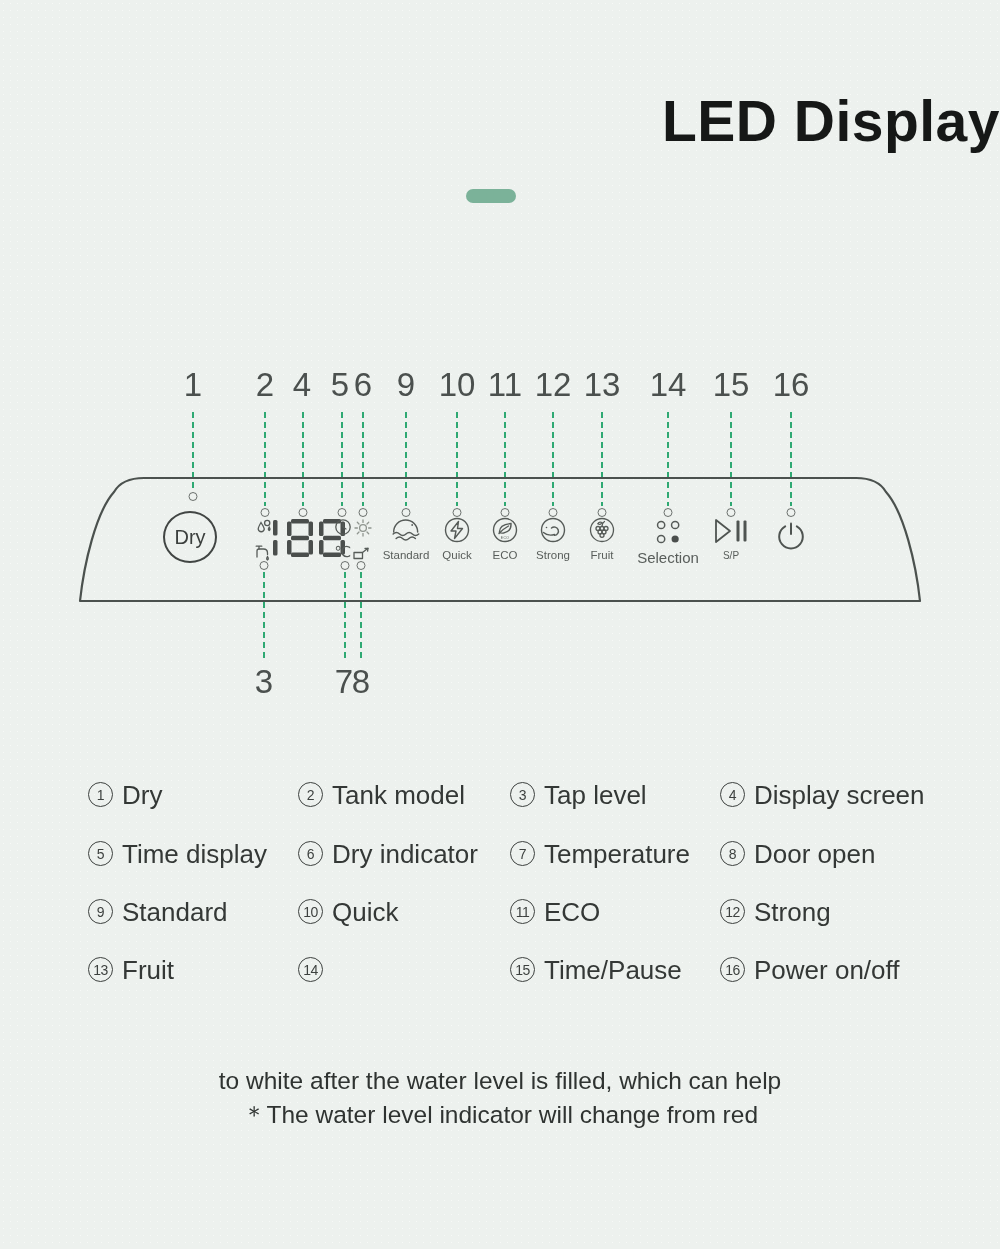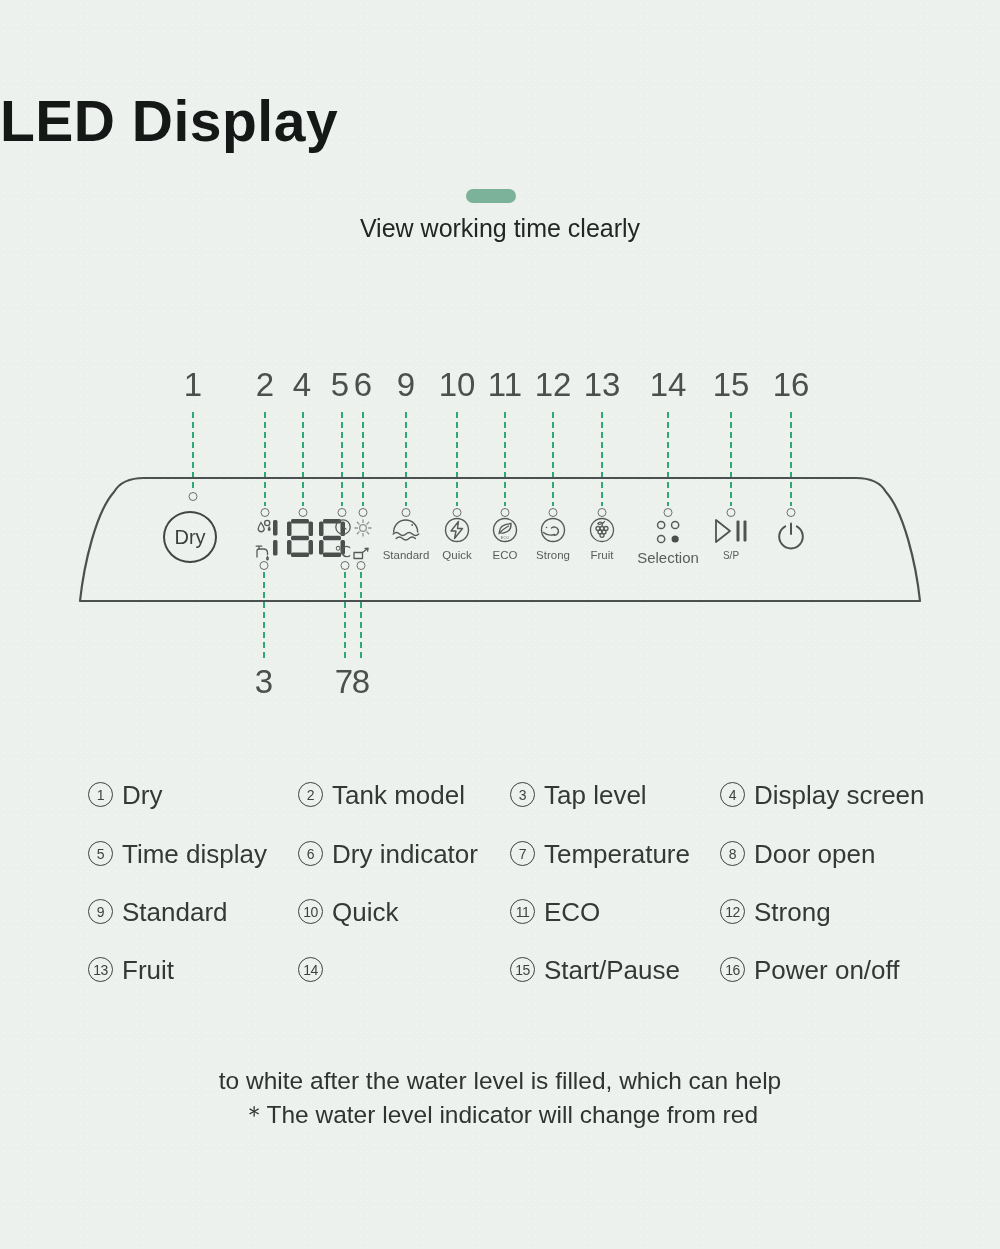--- a/index.html
+++ b/index.html
@@ -4,21 +4,21 @@
 <style>
   html,body{margin:0;padding:0;}
   body{font-family:"Liberation Sans","DejaVu Sans",sans-serif;}
   .page{
     position:relative;width:1000px;height:1249px;overflow:hidden;
     background-color:#edf1ee;
     background-image:radial-gradient(rgba(255,255,255,.55) .8px, transparent .9px);
     background-size:7px 7px;
   }
   
-  .title{position:absolute;left:0;right:0;top:88px;text-align:left;
+  .title{position:absolute;left:0;right:0;top:88px;text-align:right;
     font-size:57px;font-weight:bold;color:#161817;letter-spacing:.5px;}
   .pill{position:absolute;left:466px;top:189px;width:50px;height:14px;border-radius:7px;background:#7bb299;}
   .subtitle{position:absolute;left:0;right:0;top:214px;text-align:center;font-size:25px;color:#222624;}
   
   .conum{position:absolute;transform:translateX(-50%);font-size:33px;color:#4b504e;}
   .vdash{position:absolute;width:2px;transform:translateX(-50%);
     background:repeating-linear-gradient(to bottom,#2fa973 0 6px, transparent 6px 10px);}
   .cmark{position:absolute;width:9px;height:9px;border:1.6px solid #6b706d;border-radius:50%;
     transform:translateX(-50%);background:#eef2ef;box-sizing:border-box;}
   
@@ -42,21 +42,20 @@
   .footnote{position:absolute;left:0;right:0;top:1064px;text-align:center;color:#2f3331;}
   .footnote div{font-size:24.5px;line-height:33.5px;}
 </style>
 </head>
 <body>
 
 <div class="page">
 
   <div class="title">LED Display</div>
   <div class="pill"></div>
-  <div class="subtitle">View working time clearly</div>
 
   <div class="conum" style="left:193px;top:366px">1</div>
   <div class="conum" style="left:265px;top:366px">2</div>
   <div class="conum" style="left:302px;top:366px">4</div>
   <div class="conum" style="left:340px;top:366px">5</div>
   <div class="conum" style="left:363px;top:366px">6</div>
   <div class="conum" style="left:406px;top:366px">9</div>
   <div class="conum" style="left:457px;top:366px">10</div>
   <div class="conum" style="left:505px;top:366px">11</div>
   <div class="conum" style="left:553px;top:366px">12</div>
@@ -313,21 +312,21 @@
 
   <div class="lg" style="left:88px;top:954px">
       <span class="lnum">13</span>
       <span class="ltext">Fruit</span>
     </div>
   <div class="lg wrap" style="left:298px;top:954px">
       <span class="lnum">14</span>
     </div>
   <div class="lg" style="left:510px;top:954px">
       <span class="lnum">15</span>
-      <span class="ltext">Start/Pause</span>
+      <span class="ltext">Time/Pause</span>
     </div>
   <div class="lg" style="left:720px;top:954px">
       <span class="lnum">16</span>
       <span class="ltext">Power on/off</span>
     </div>
 
   <div class="footnote">
     <div>to white after the water level is filled, which can help</div>
     <div>＊The water level indicator will change from red</div>
   </div>

